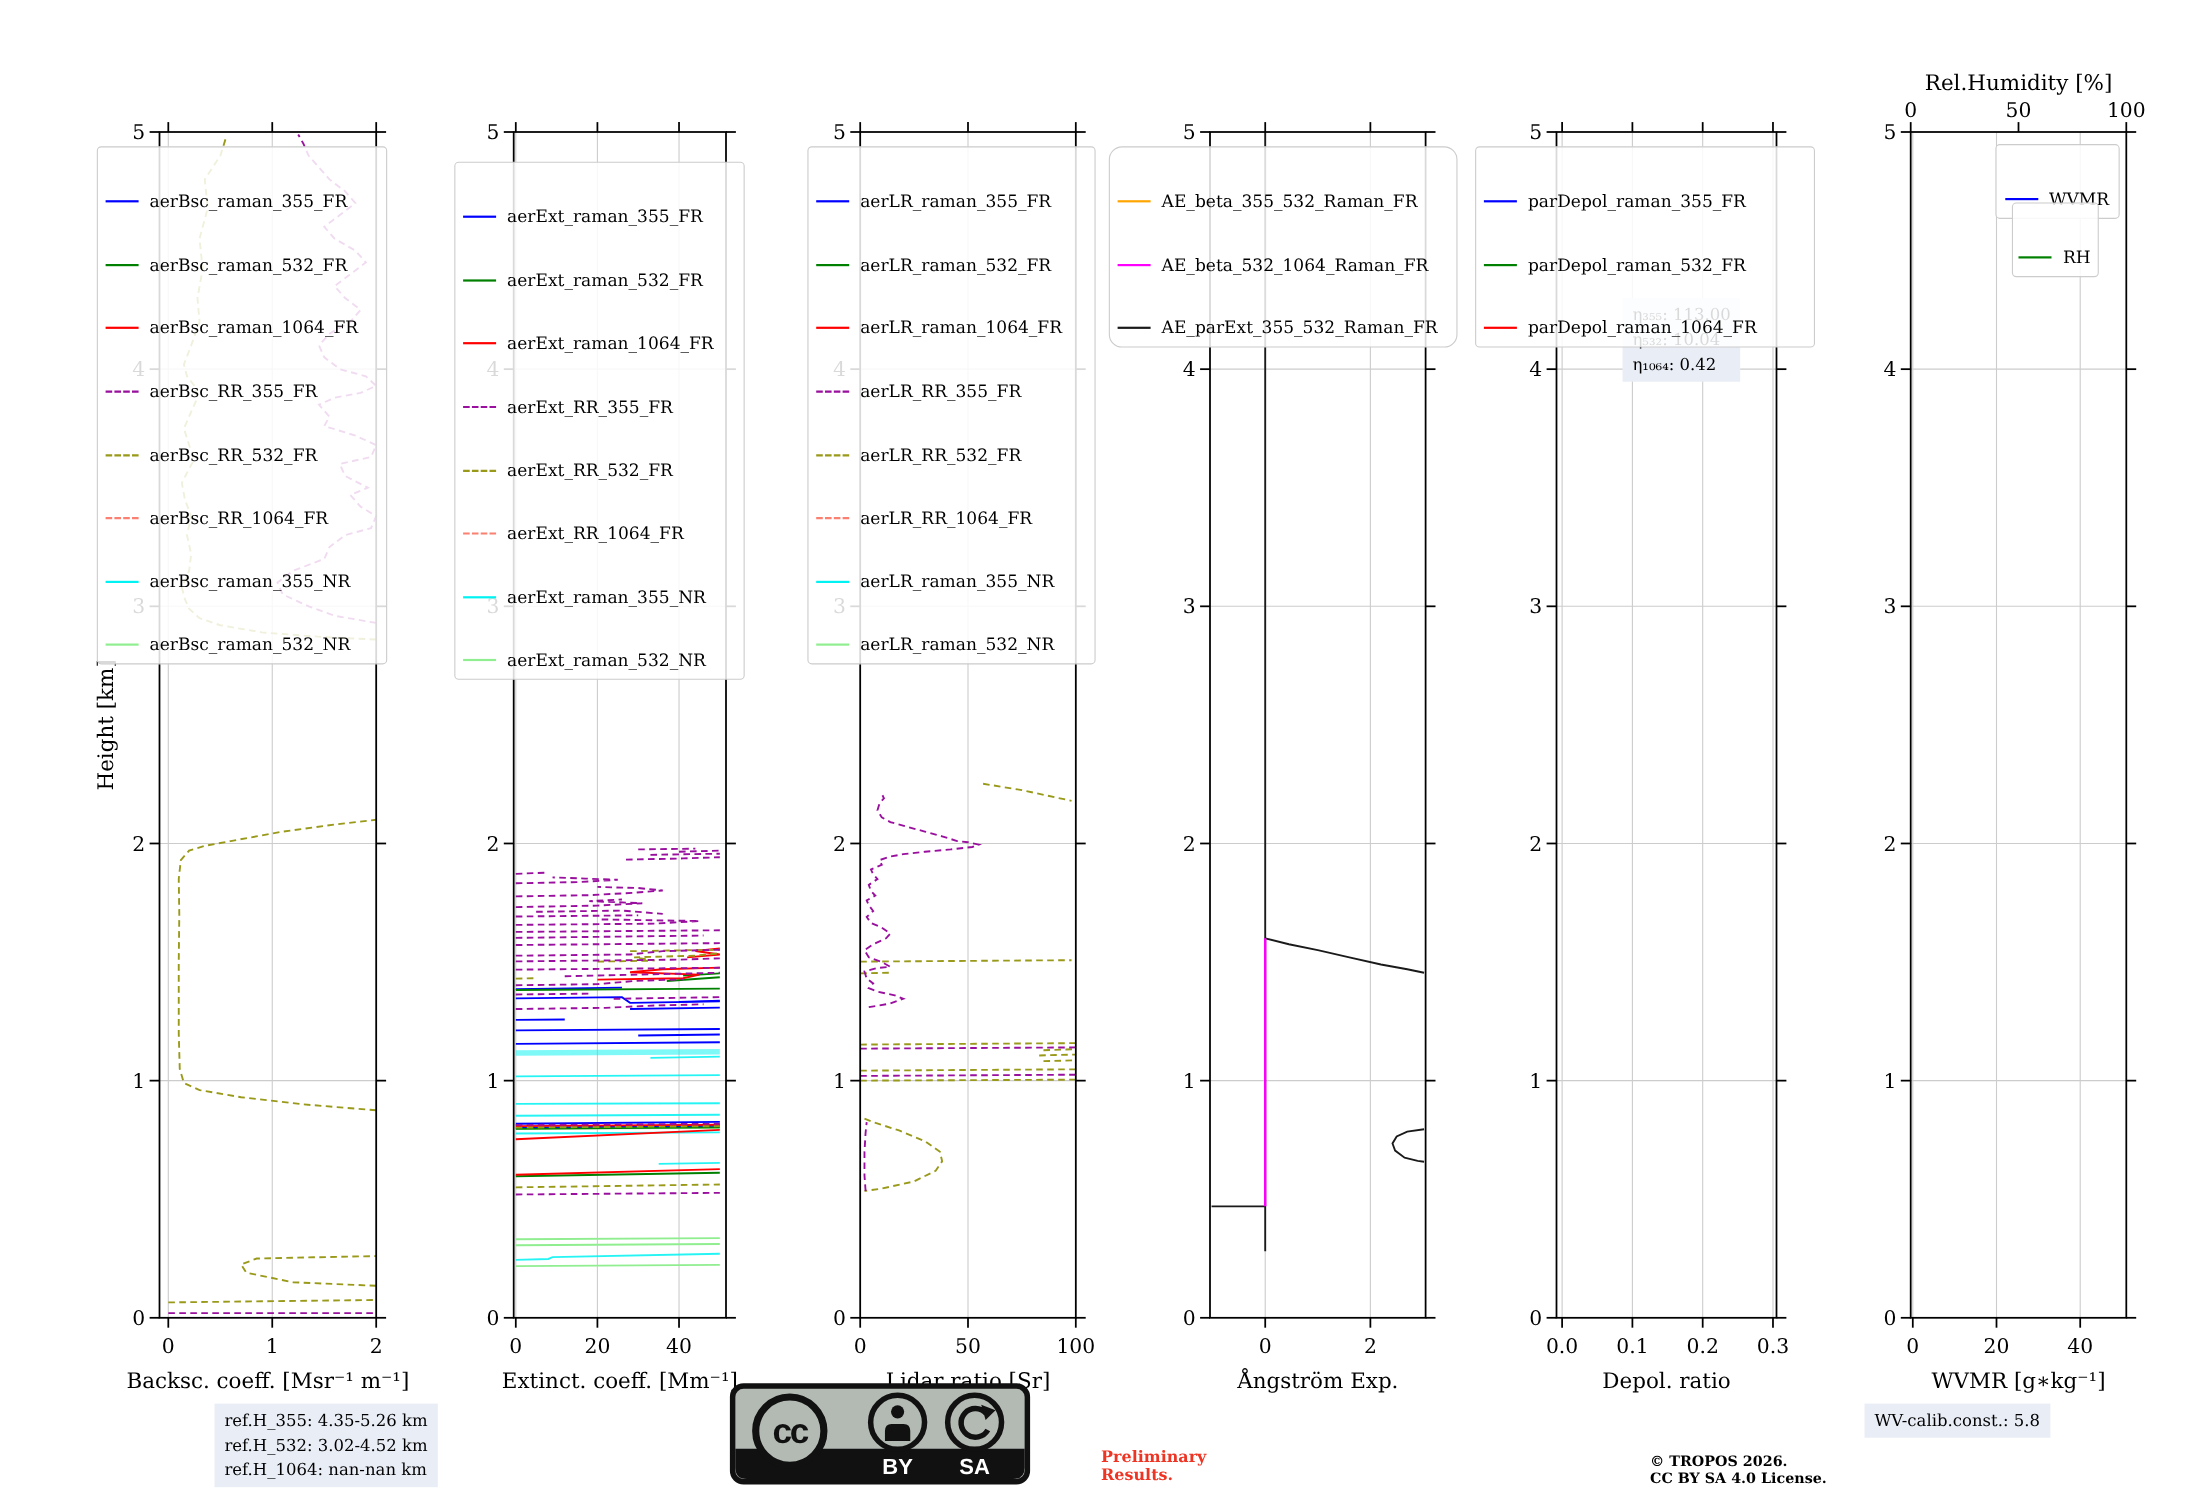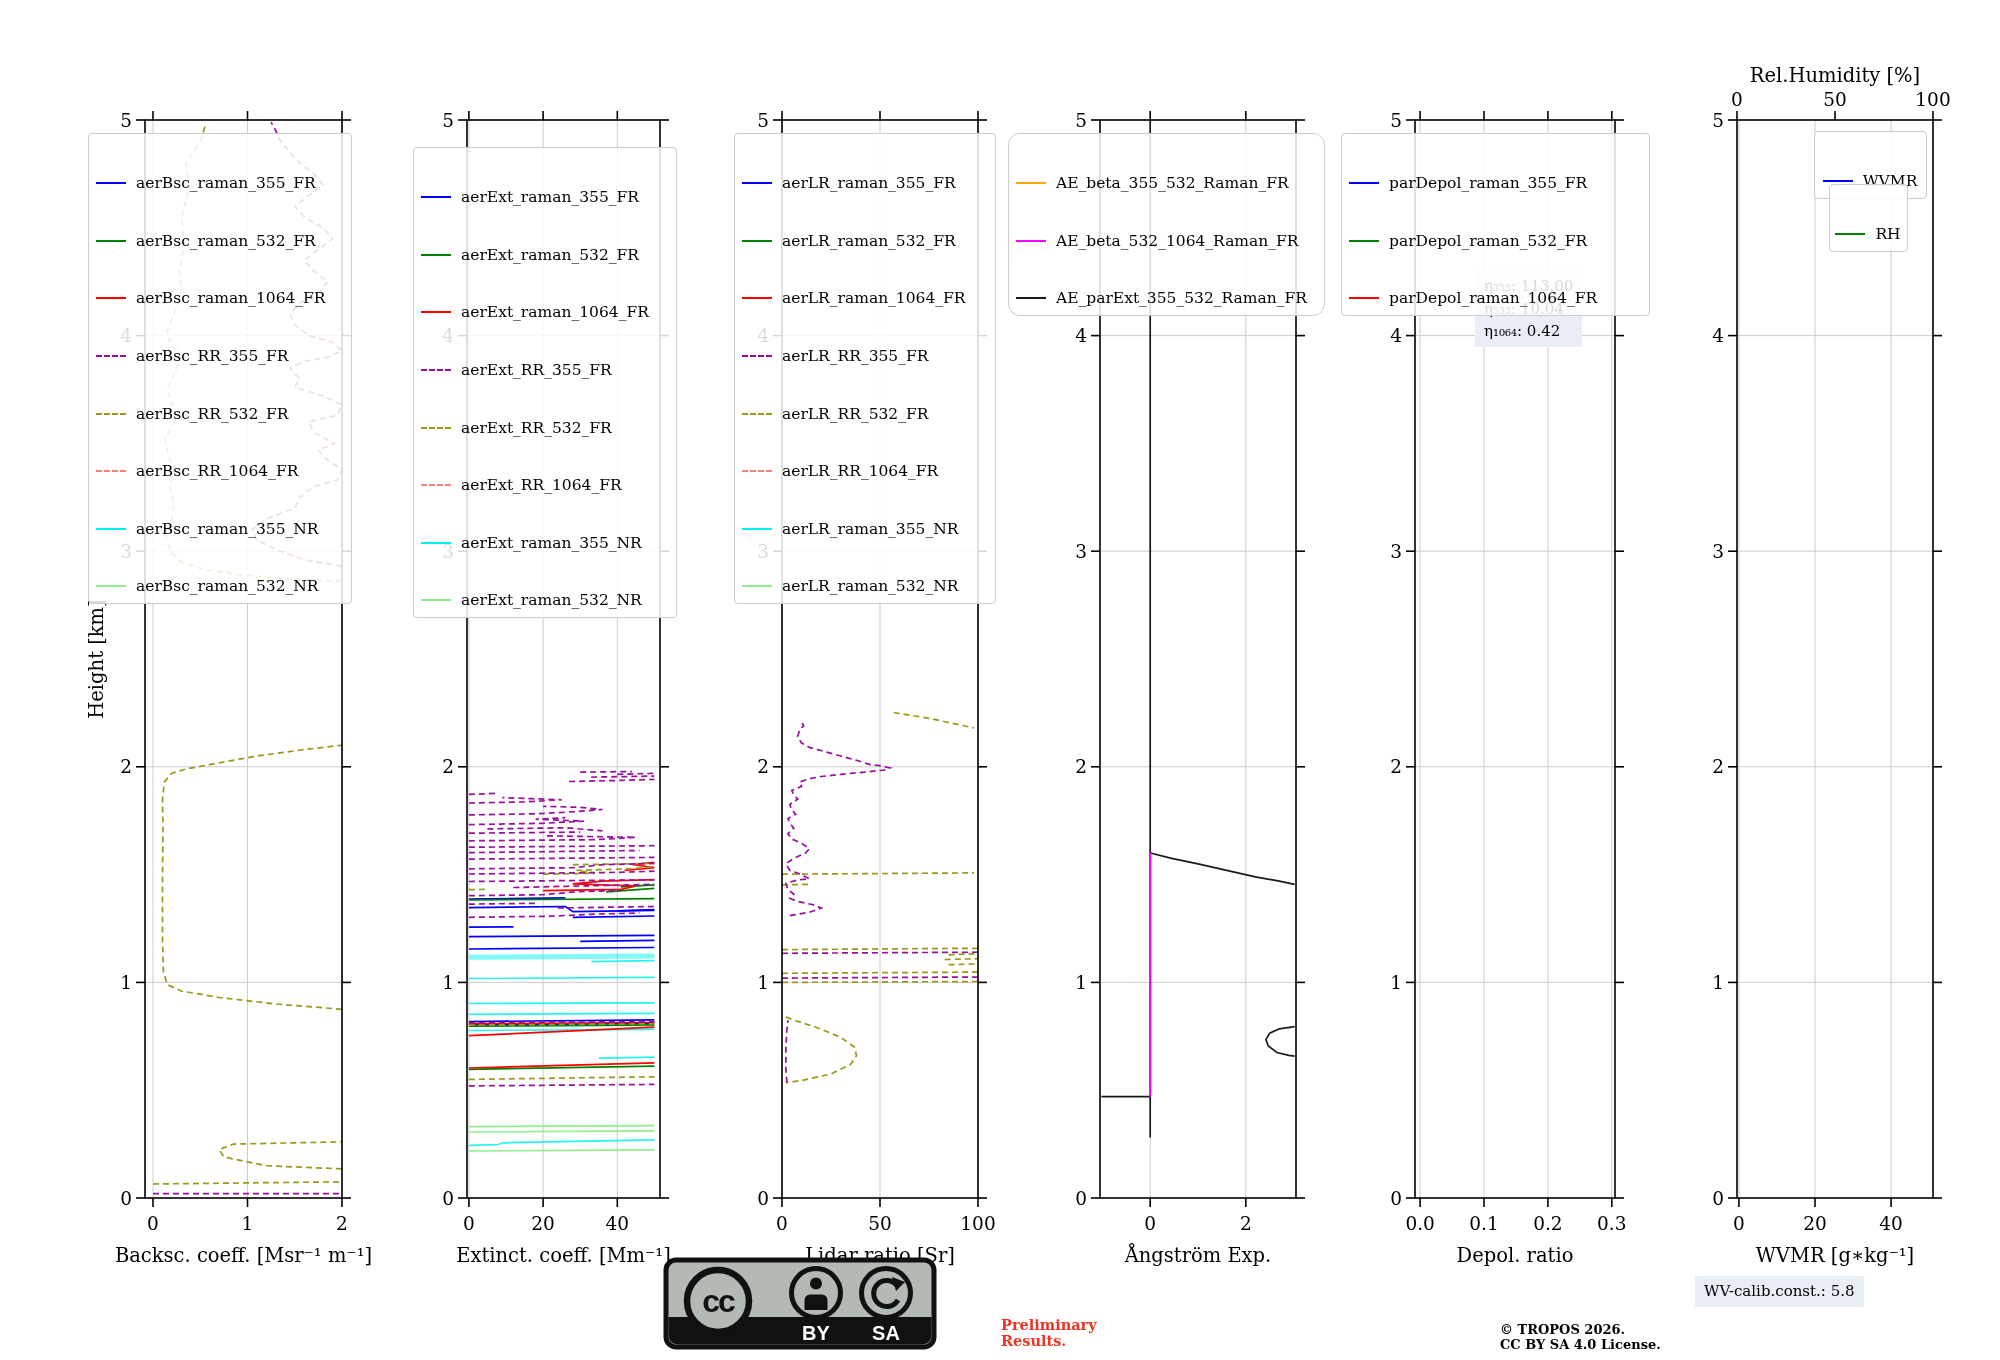--- a/index.html
+++ b/index.html
@@ -497,20 +497,25 @@
         </div>
       </div>
       <div class="legend single" style="left: 1829px; top: 184px; width: 62px;">
         <div class="lg-row">
           <span class="lg-line" style="border-top-color:#008000"></span>
           <span class="lg-lab">RH</span>
         </div>
       </div>
     </div>
 
+  <div class="annbox" id="refbox" style="left:195px;top:1276px;">
+    <div>ref.H_355: 4.35-5.26 km</div>
+    <div>ref.H_532: 3.02-4.52 km</div>
+    <div>ref.H_1064: nan-nan km</div>
+  </div>
 
   <svg id="cc-badge" width="274" height="93" viewBox="0 0 274 93">
     <rect x="3" y="3" width="268" height="87" rx="10" fill="#b3b9b3" stroke="#111" stroke-width="5"></rect>
     <path d="M5.5 60 H268.5 V77 Q268.5 87.5 258 87.5 H16 Q5.5 87.5 5.5 77 Z" fill="#111"></path>
     <circle cx="55" cy="44" r="31" fill="#b3b9b3" stroke="#111" stroke-width="6.5"></circle>
     <text x="55" y="55" text-anchor="middle" font-family="Liberation Sans, DejaVu Sans, sans-serif" font-weight="bold" font-size="32" letter-spacing="-2" fill="#111">cc</text>
     <circle cx="153" cy="36" r="24.5" fill="#b3b9b3" stroke="#111" stroke-width="5"></circle>
     <circle cx="153" cy="26.5" r="6" fill="#111"></circle>
     <path d="M141.5 53 v-9 q0 -6.5 6 -6.5 h11 q6 0 6 6.5 v9 z" fill="#111"></path>
     <circle cx="223" cy="36" r="24.5" fill="#b3b9b3" stroke="#111" stroke-width="5"></circle>

